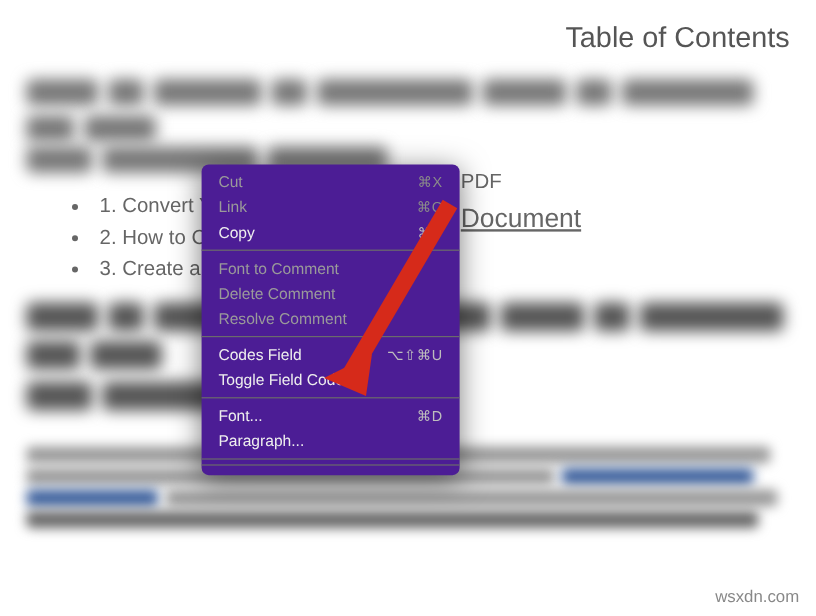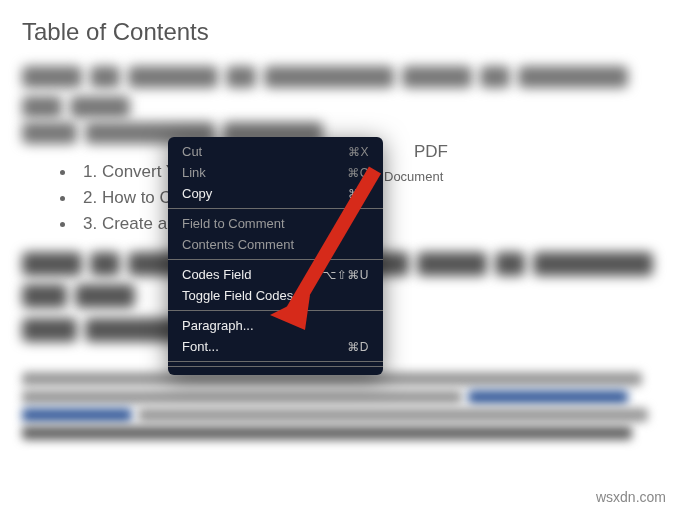--- a/index.html
+++ b/index.html
@@ -7,20 +7,21 @@
     width: 680px;
     height: 513px;
     background: #ffffff;
     font-family: -apple-system, BlinkMacSystemFont, "Segoe UI", Arial, sans-serif;
     position: relative;
     overflow: hidden;
     color: #333;
   }
   .doc {
     padding: 18px 22px;
+    text-align: right;
   }
   .page-title {
     font-size: 24px;
     font-weight: 400;
     color: #555;
     margin-bottom: 20px;
   }
 
   .h-blur1 { display:flex; gap:8px; margin-bottom:4px; flex-wrap:wrap;}
   .h-blur1 span { height:22px; filter:blur(6px); border-radius:5px; background:#777;}
@@ -53,21 +54,21 @@
   .para-area .seg { height:14px; filter:blur(5px); border-radius:4px; background:#999;}
   .para-area .seg.link { background:#3b5f9c;}
   .para-area .seg.dark { background:#666;}
 
   
   .ctx-menu {
     position: absolute;
     top: 137px;
     left: 168px;
     width: 215px;
-    background: #0f172a;
+    background: #4c1d95;
     border-radius: 6px;
     box-shadow: 0 4px 24px rgba(0,0,0,0.5);
     padding: 4px 0;
     font-size: 13px;
     color: #eee;
   }
   .ctx-item {
     display: flex;
     justify-content: space-between;
     align-items: center;
@@ -172,58 +173,61 @@
     <div class="row">
       <div class="seg link" style="width:110px"></div>
       <div class="seg" style="width:510px"></div>
     </div>
     <div class="row">
       <div class="seg dark" style="width:610px"></div>
     </div>
   </div>
 </div>
 
-<div style="position:absolute; top:142px; left:384px; font-size:17px; color:#666;padding-left:30px;" title="ate a TOC in Your PDF">PDF</div>
-<div style="position:absolute; top:169px; left:384px; font-size:13px; color:#666;" title="w TOC in a Word Document">Document</div>
+<div style="position:absolute; top:142px; left:384px; font-size:17px; color:#666;" title="ate a TOC in Your PDF">PDF</div>
+<div style="position:absolute; top:169px; left:384px; font-size:22px; color:#666;text-decoration:underline;" title="w TOC in a Word Document">Document</div>
 
 <div class="ctx-menu" id="ctx-menu">
     <div class="ctx-item disabled">
       <span>Cut</span>
       <span class="shortcut">⌘X</span>
     </div>
     <div class="ctx-item disabled">
       <span>Link</span>
       <span class="shortcut">⌘C</span>
     </div>
     <div class="ctx-item">
       <span>Copy</span>
       <span class="shortcut">⌘V</span>
     </div>
     <div class="ctx-sep"></div>
     <div class="ctx-item disabled">
-      <span>Field to Comment</span>
-    </div>
-    <div class="ctx-item disabled">
-      <span>Contents Comment</span>
+      <span>Font to Comment</span>
+    </div>
+    <div class="ctx-item disabled">
+      <span>Delete Comment</span>
+    </div>
+    <div class="ctx-item disabled">
+      <span>Resolve Comment</span>
     </div>
     <div class="ctx-sep"></div>
     <div class="ctx-item">
       <span>Codes Field</span>
       <span class="shortcut">⌥⇧⌘U</span>
     </div>
     <div class="ctx-item">
       <span>Toggle Field Codes</span>
     </div>
     <div class="ctx-sep"></div>
     <div class="ctx-item">
-      <span>Paragraph...</span>
-    </div>
-    <div class="ctx-item">
       <span>Font...</span>
       <span class="shortcut">⌘D</span>
+    </div>
+    <div class="ctx-item">
+      <span>Paragraph...</span>
     </div>
     <div class="ctx-sep"></div>
     <div class="ctx-sep"></div>
   </div>
 
 <svg class="arrow-svg" width="130" height="180">
   <defs>
     <marker id="ah" markerWidth="10" markerHeight="10" refX="2" refY="5" orient="auto">
       <polygon points="0,0 10,5 0,10" fill="#d62a1a"></polygon>
     </marker>

